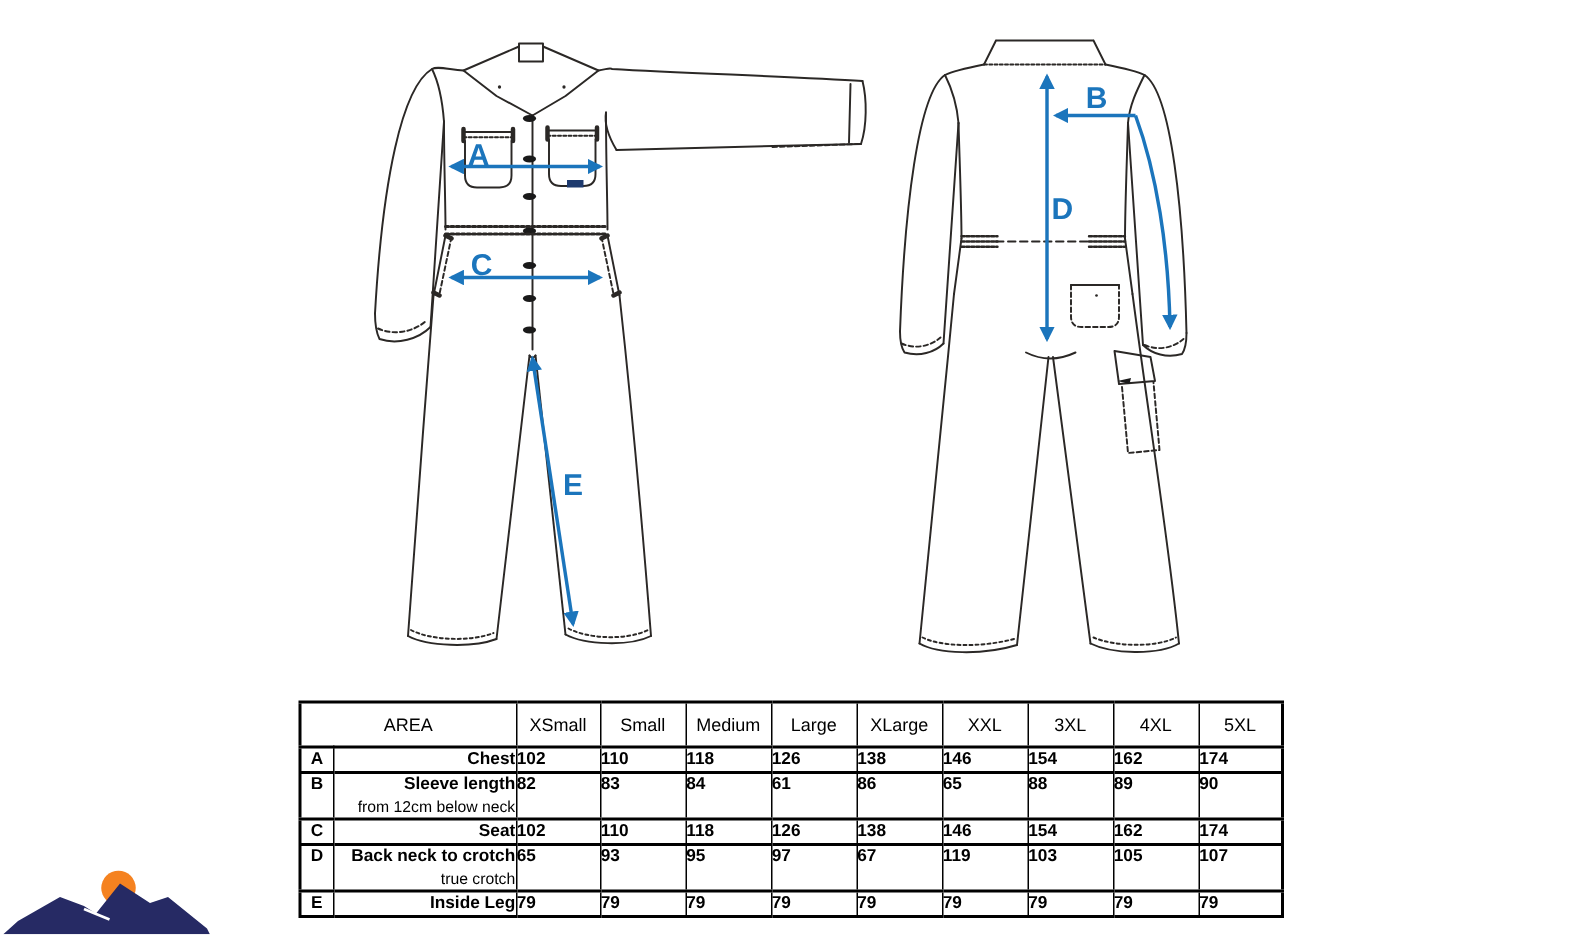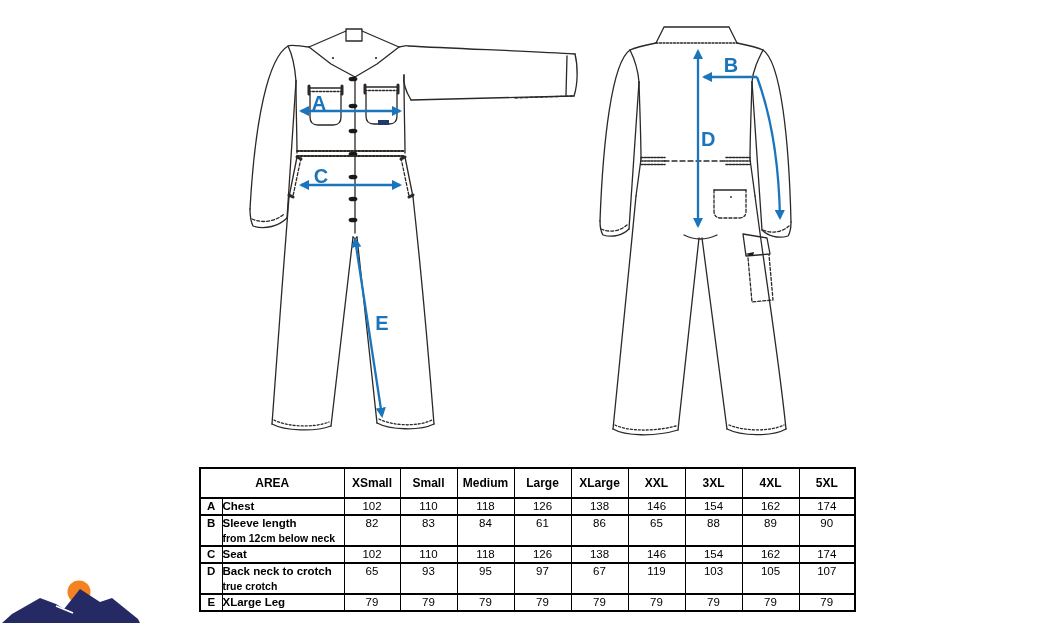--- a/index.html
+++ b/index.html
@@ -7,25 +7,25 @@
           font-family:"Liberation Sans",sans-serif;color:#000;}
   .diagram{position:absolute;left:0;top:0;}
   
   .table-wrap{position:absolute;left:199px;top:467px;}
   table.size{border-collapse:collapse;table-layout:fixed;width:654px;border:2px solid #000;}
   table.size th,table.size td{
     border-left:1px solid #000;border-right:1px solid #000;
     border-top:2px solid #000;border-bottom:2px solid #000;
     padding:0;vertical-align:top;font-size:11.5px;line-height:15px;
   }
-  table.size thead th{vertical-align:middle;font-weight:bold;font-size:12px;height:28px;text-align:center;}
-  td.val{text-align:center;font-weight:normal;padding-top:1px;}
+  table.size thead th{vertical-align:middle;font-weight:normal;font-size:12px;height:28px;text-align:center;}
+  td.val{font-weight:bold;padding-top:1px;}
   th.letter{text-align:center;font-weight:bold;padding-top:1px;}
-  th.arealbl{text-align:left;font-weight:bold;padding:1px 2px 0 4px;}
-  th.arealbl .sub{font-weight:bold;font-size:10.5px;line-height:14px;}
+  th.arealbl{text-align:right;font-weight:bold;padding:1px 2px 0 4px;}
+  th.arealbl .sub{font-weight:normal;font-size:10.5px;line-height:14px;}
   th.arealbl .sub:empty{display:none;}
   tbody tr.h1{height:17px;} tbody tr.h2{height:31px;}
   tbody tr.h3{height:16px;} tbody tr.h4{height:29px;}
   tbody tr.h5{height:16px;}
   
   .mlabel{font-family:"Liberation Sans",sans-serif;font-weight:bold;font-size:20px;}
   .logo{position:absolute;left:0;top:568px;}
 </style>
 </head>
 <body>
@@ -267,21 +267,21 @@
           <td class="val">97</td>
           <td class="val">67</td>
           <td class="val">119</td>
           <td class="val">103</td>
           <td class="val">105</td>
           <td class="val">107</td>
         </tr>
         <tr class="h5">
           <th class="letter">E</th>
           <th class="arealbl">
-            <div>XLarge Leg</div>
+            <div>Inside Leg</div>
           </th>
           <td class="val">79</td>
           <td class="val">79</td>
           <td class="val">79</td>
           <td class="val">79</td>
           <td class="val">79</td>
           <td class="val">79</td>
           <td class="val">79</td>
           <td class="val">79</td>
           <td class="val">79</td>

